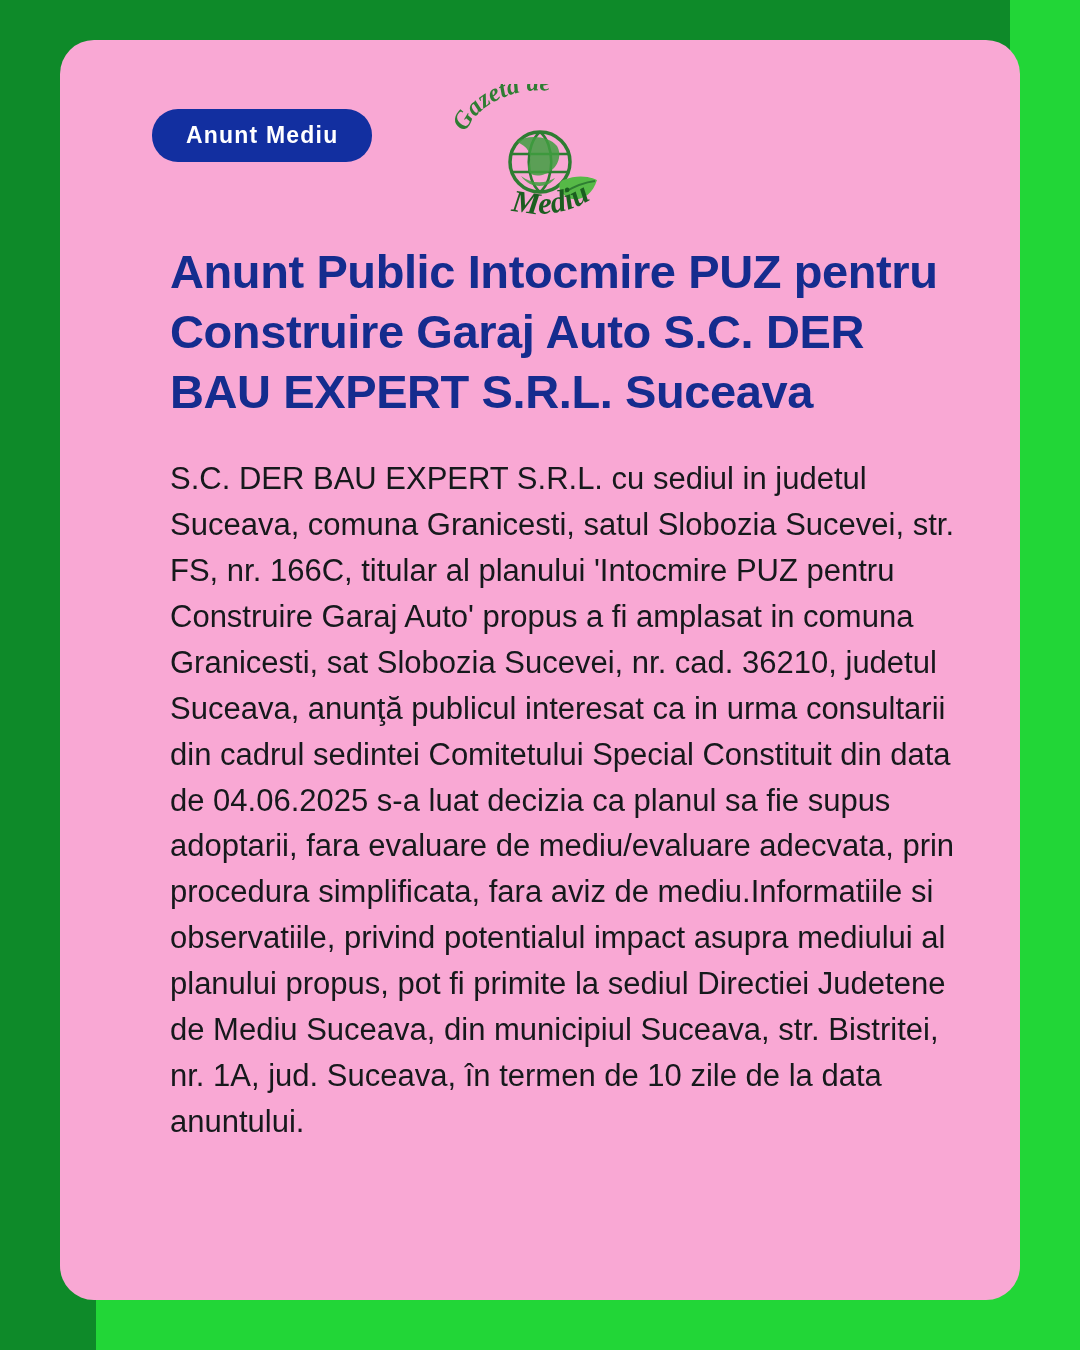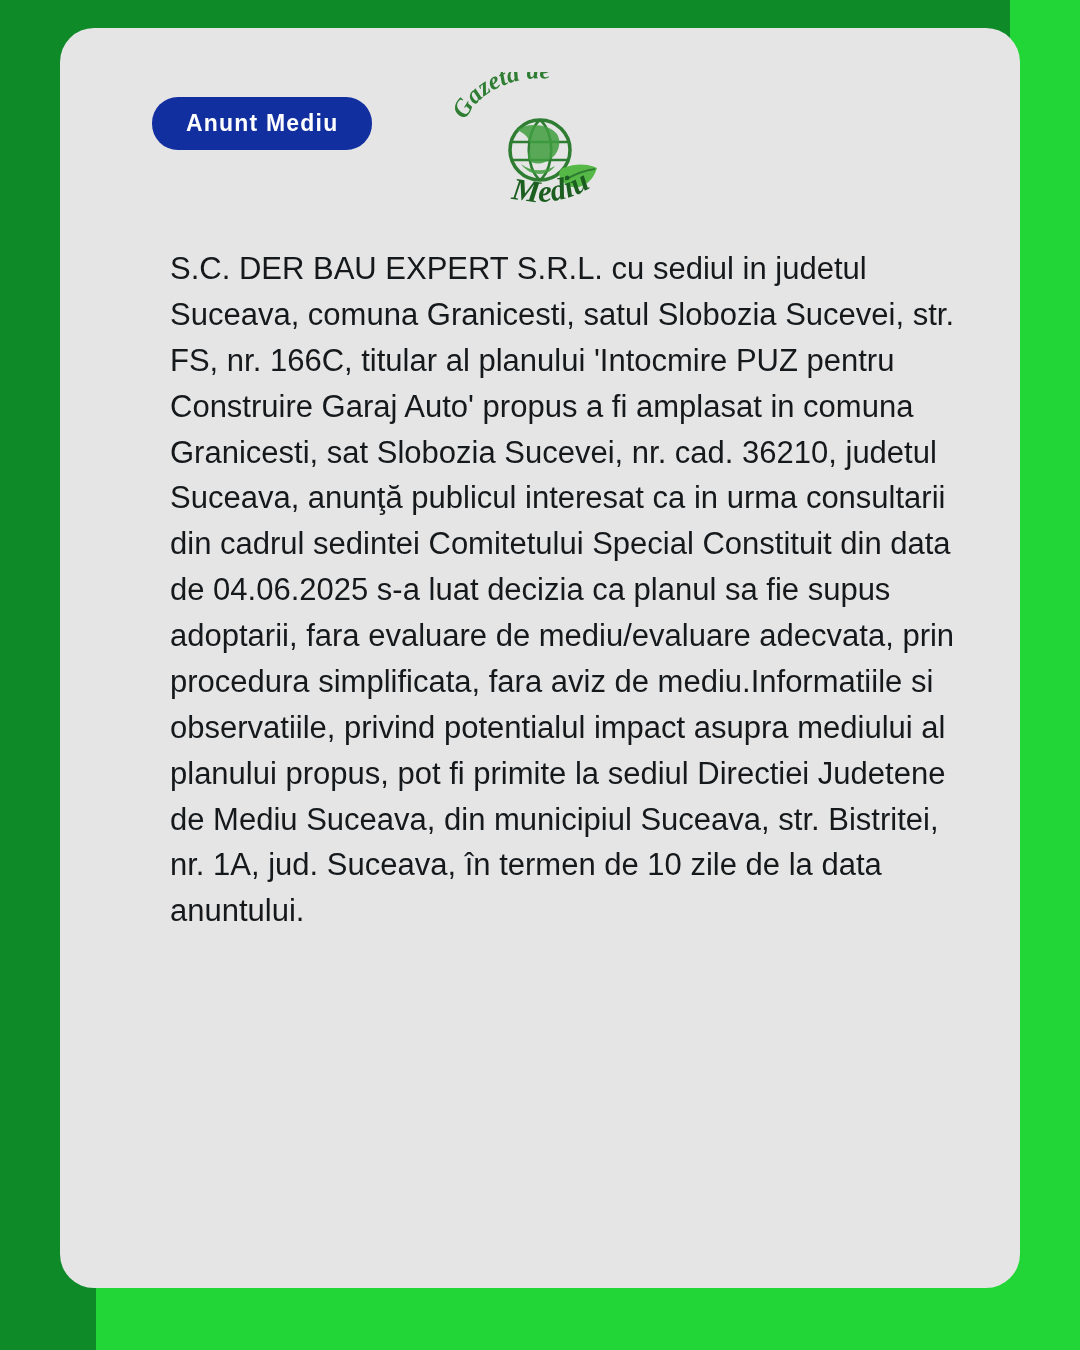--- a/index.html
+++ b/index.html
@@ -41,24 +41,24 @@
     left: 0;
     bottom: 0;
     width: 1080px;
     height: 770px;
     background: #22D637;
   }
 
   .card {
     position: absolute;
     left: 60px;
-    top: 28px;
+    top: 40px;
     width: 960px;
     height: 1260px;
-    background: #e5e5e5;
+    background: #f9a8d4;
     border-radius: 34px;
     box-sizing: border-box;
     padding: 44px 52px 40px 52px;
     overflow: hidden;
   }
 
   .card-header {
     position: relative;
     height: 140px;
   }
@@ -144,16 +144,17 @@
         <path d="M120 108 C 130 102, 142 98, 150 97" stroke="#2E7D32" stroke-width="2" fill="none"></path>
 
         <text font-family="Liberation Serif, serif" font-style="italic" font-size="31" fill="#1B5E20" font-weight="bold">
           <textPath href="#arcBottom" startOffset="26%">Mediu</textPath>
         </text>
       </svg>
     </div>
 
   </div>
 
+  <h1 class="title">Anunt Public Intocmire PUZ pentru Construire Garaj Auto S.C. DER BAU EXPERT S.R.L. Suceava</h1>
 
   <p class="body-text">S.C. DER BAU EXPERT S.R.L. cu sediul in judetul Suceava, comuna Granicesti, satul Slobozia Sucevei, str. FS, nr. 166C, titular al planului 'Intocmire PUZ pentru Construire Garaj Auto' propus a fi amplasat in comuna Granicesti, sat Slobozia Sucevei, nr. cad. 36210, judetul Suceava, anunţă publicul interesat ca in urma consultarii din cadrul sedintei Comitetului Special Constituit din data de 04.06.2025 s-a luat decizia ca planul sa fie supus adoptarii, fara evaluare de mediu/evaluare adecvata, prin procedura simplificata, fara aviz de mediu.Informatiile si observatiile, privind potentialul impact asupra mediului al planului propus, pot fi primite la sediul Directiei Judetene de Mediu Suceava, din municipiul Suceava, str. Bistritei, nr. 1A, jud. Suceava, în termen de 10 zile de la data anuntului.</p>
 
 </div>
 
 </body></html>

